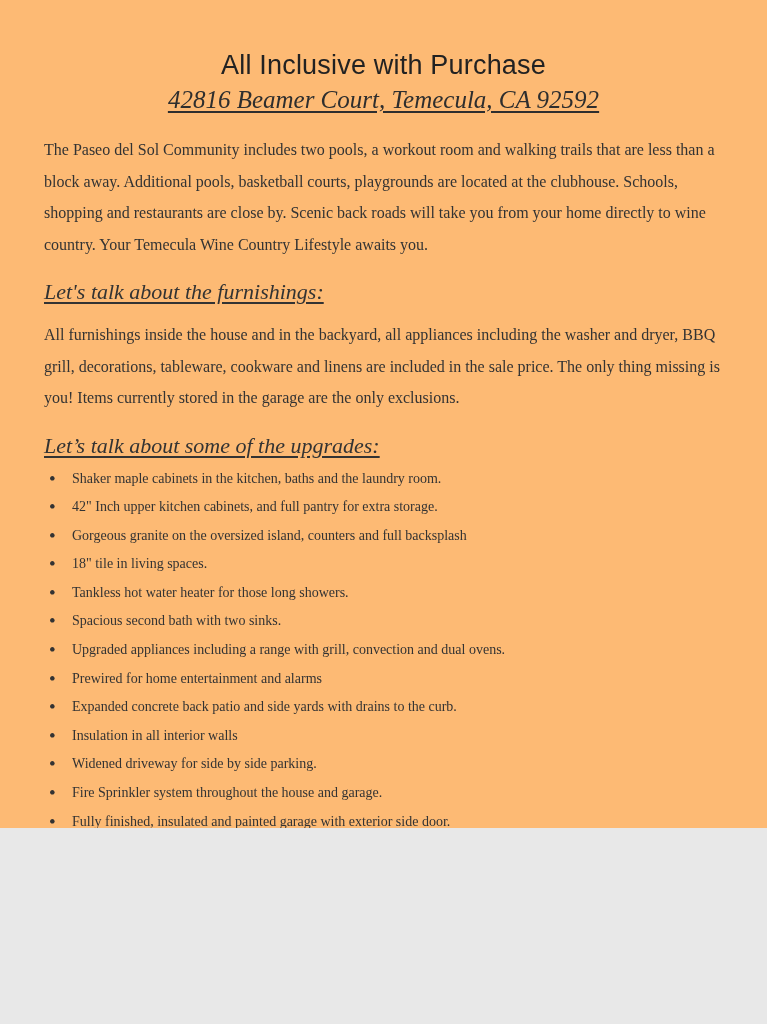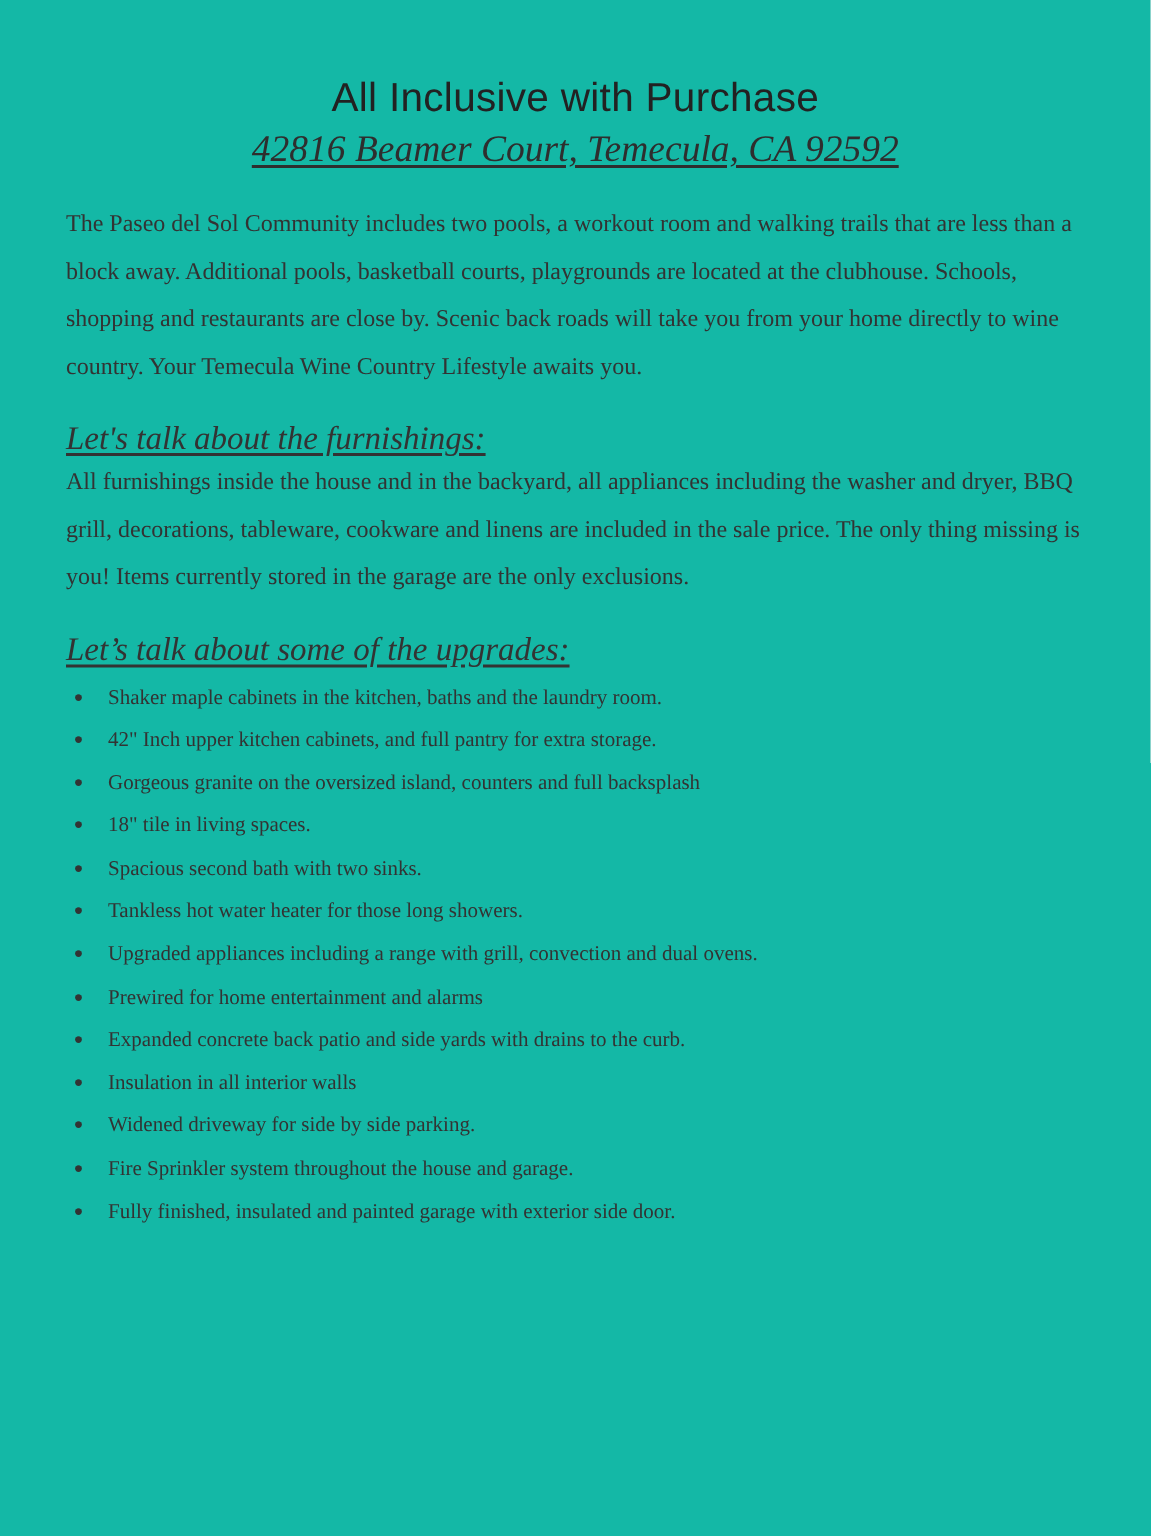--- a/index.html
+++ b/index.html
@@ -3,22 +3,22 @@
 <meta charset="utf-8">
 <style>
   * { margin: 0; padding: 0; box-sizing: border-box; }
   html, body { background: #e8e8e8; }
   body {
     width: 767px;
     font-family: "Liberation Serif", serif;
   }
   .page {
     width: 767px;
-    height: 1024px;
-    background: #14b8a6;
+    height: 828px;
+    background: #fdba74;
     color: #2e2e2e;
     padding: 50px 44px 0 44px;
     overflow: hidden;
   }
   header { text-align: center; }
   .doc-title {
     font-family: "Liberation Sans", sans-serif;
     font-size: 27px;
     font-weight: 500;
     letter-spacing: 0.2px;
@@ -42,21 +42,21 @@
   }
   h3.sub-heading {
     font-size: 22px;
     font-weight: normal;
     font-style: italic;
     text-decoration: underline;
     text-underline-offset: 3px;
     margin-top: 19px;
     color: #333333;
   }
-  h3.sub-heading + p.body-text { margin-top: 1px; }
+  h3.sub-heading + p.body-text { margin-top: 14px; }
   ul.bullet-list {
     list-style: none;
     margin-top: 6px;
   }
   ul.bullet-list li {
     position: relative;
     font-size: 14px;
     line-height: 28.6px;
     padding-left: 28px;
     color: #333333;
@@ -87,22 +87,22 @@
     <p class="body-text">All furnishings inside the house and in the backyard, all appliances including the washer and dryer, BBQ grill, decorations, tableware, cookware and linens are included in the sale price. The only thing missing is you! Items currently stored in the garage are the only exclusions.</p>
   </section>
 
   <section>
     <h3 class="sub-heading">Let’s talk about some of the upgrades:</h3>
     <ul class="bullet-list">
       <li>Shaker maple cabinets in the kitchen, baths and the laundry room.</li>
       <li>42" Inch upper kitchen cabinets, and full pantry for extra storage.</li>
       <li>Gorgeous granite on the oversized island, counters and full backsplash</li>
       <li>18" tile in living spaces.</li>
+      <li>Tankless hot water heater for those long showers.</li>
       <li>Spacious second bath with two sinks.</li>
-      <li>Tankless hot water heater for those long showers.</li>
       <li>Upgraded appliances including a range with grill, convection and dual ovens.</li>
       <li>Prewired for home entertainment and alarms</li>
       <li>Expanded concrete back patio and side yards with drains to the curb.</li>
       <li>Insulation in all interior walls</li>
       <li>Widened driveway for side by side parking.</li>
       <li>Fire Sprinkler system throughout the house and garage.</li>
       <li>Fully finished, insulated and painted garage with exterior side door.</li>
     </ul>
   </section>
 

